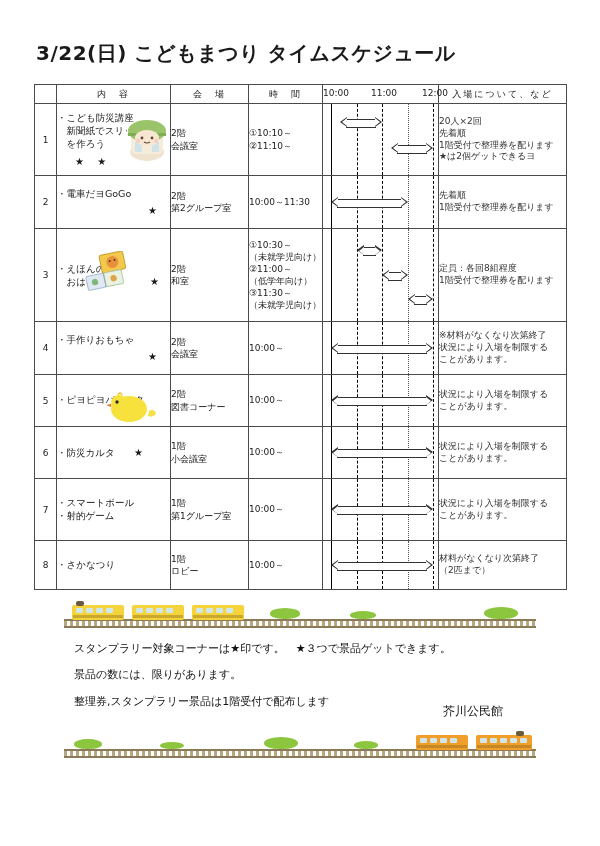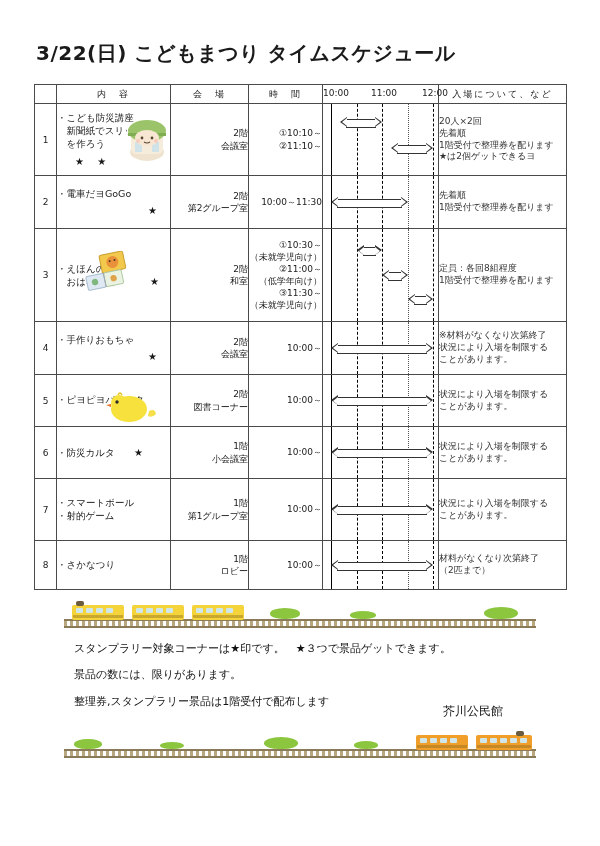--- a/index.html
+++ b/index.html
@@ -43,22 +43,22 @@
   .col-venue{width:78px;}
   .col-time{width:74px;}
   .col-chart{width:116px;}
   .col-notes{width:128px;}
 
   thead td{height:18px;text-align:center;font-size:9.5px;letter-spacing:2px;}
   thead td.chart-head{letter-spacing:0;padding:0;position:relative;}
 
   .no-cell{text-align:center;font-size:11px;}
   .content-cell{position:relative;padding:5px 4px 5px 6px;}
-  .venue-cell{text-align:right;line-height:1.35;font-size:9.5px;position:relative;}
-  .time-cell{text-align:right;line-height:1.35;font-size:9.5px;}
+  .venue-cell{text-align:left;line-height:1.35;font-size:9.5px;position:relative;}
+  .time-cell{text-align:left;line-height:1.35;font-size:9.5px;}
   .notes-cell{padding:3px 3px 3px 5px;line-height:1.3;font-size:8.5px;color:#333;}
   .chart-cell{position:relative;padding:0;}
 
   .content-line{line-height:1.35;font-size:9.5px;white-space:nowrap;}
   .stars{font-size:10px;letter-spacing:5px;}
 
   
   .chartbox{position:absolute;left:0;top:0;right:0;bottom:0;}
   .vline{position:absolute;top:0;bottom:0;width:0;border-left:1px solid #000;}
   .vdash{position:absolute;top:0;bottom:0;width:0;border-left:1px dashed #000;}

